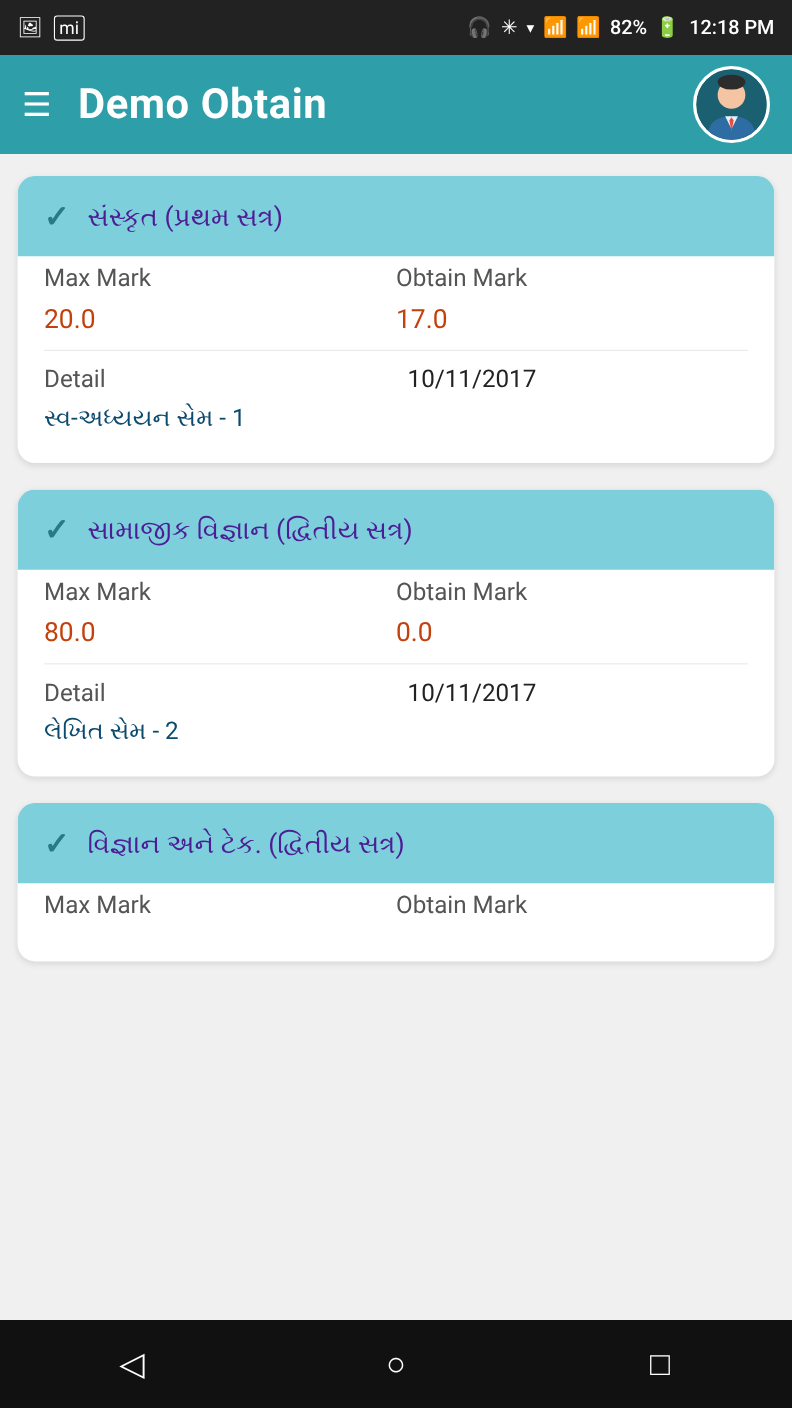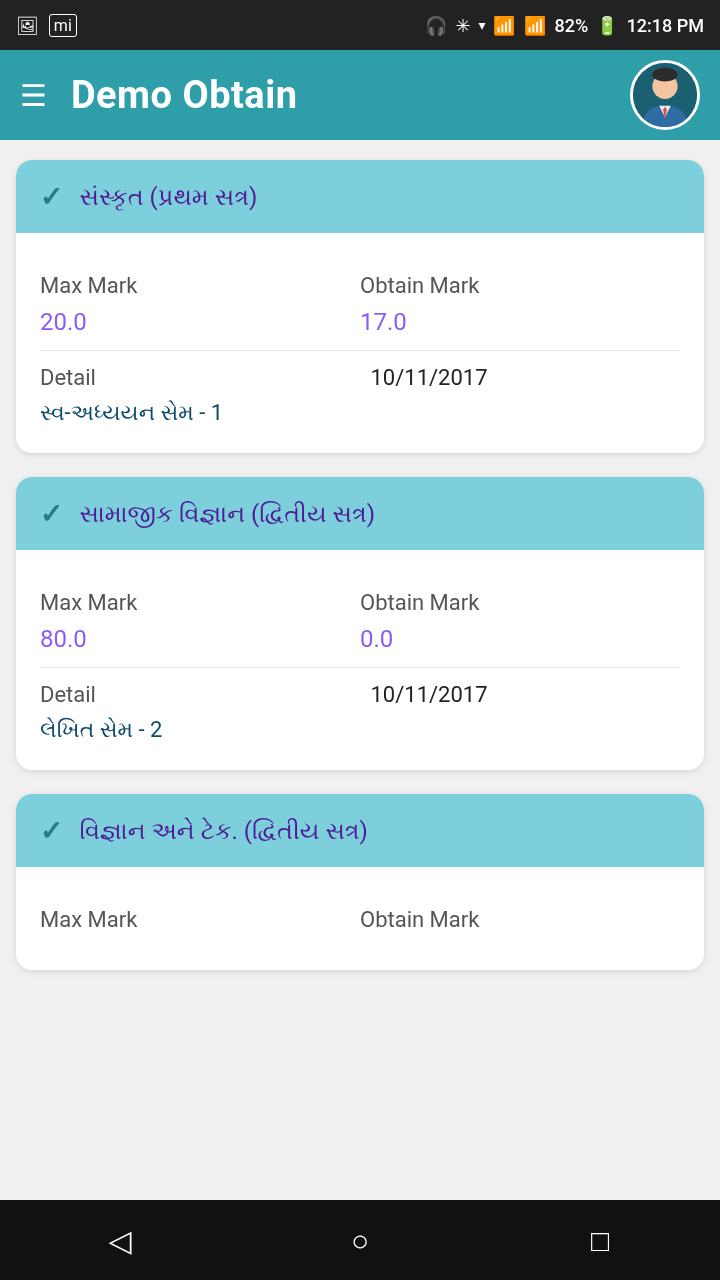--- a/index.html
+++ b/index.html
@@ -106,37 +106,37 @@
       color: #2a7a84;
       font-size: 28px;
       font-weight: bold;
     }
     .card-header-title {
       font-size: 24px;
       font-weight: normal;
       color: #4c1d95;
     }
     .card-body {
-      padding: 40px 24px 28px 24px;
+      padding: 8px 24px 28px 24px;
     }
     .marks-row {
       display: flex;
       margin-bottom: 10px;
     }
     .mark-col {
       flex: 1;
     }
     .mark-label {
       font-size: 22px;
       color: #555;
       margin-bottom: 6px;
     }
     .mark-value {
       font-size: 24px;
-      color: #8b5cf6;
+      color: #c2410c;
       font-weight: 400;
     }
     .divider {
       height: 1px;
       background: #e8e8e8;
       margin: 14px 0;
     }
     .detail-row {
       display: flex;
       margin-bottom: 10px;

